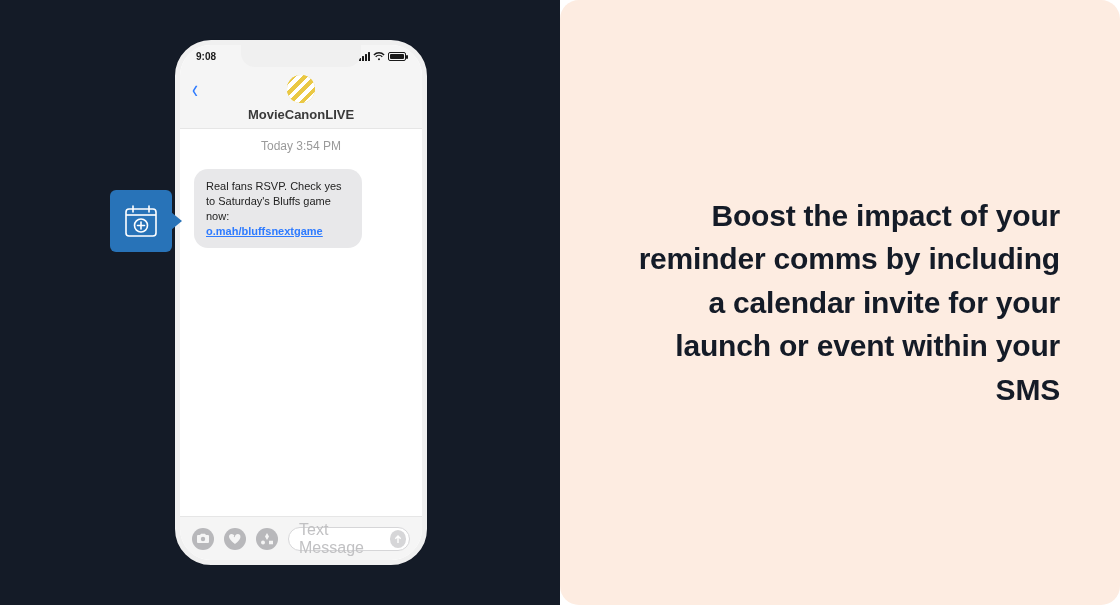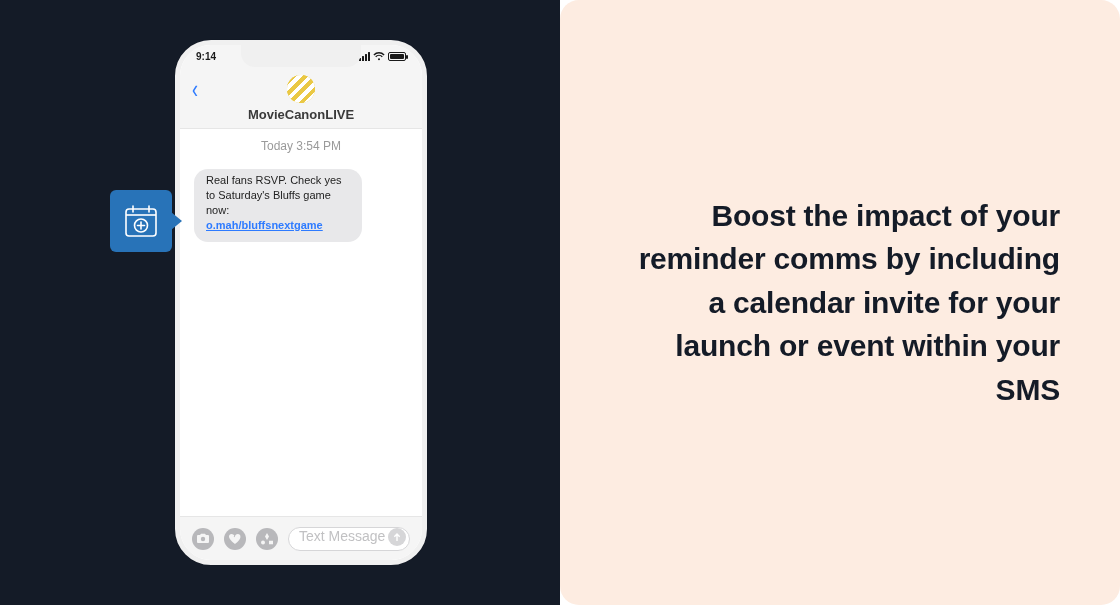--- a/index.html
+++ b/index.html
@@ -108,21 +108,21 @@
     background: #ffffff;
   }
   .day-label {
     text-align: center; font-size: 12px; color: #9a9a9a; margin-top: 10px; font-weight: 500;
   }
   .bubble {
     margin: 16px 0 0 14px;
     max-width: 168px;
     background: #e8e8ea;
     border-radius: 14px;
-    padding: 4px 12px 10px 12px;
+    padding: 10px 12px 10px 12px;
     font-size: 11px;
     line-height: 1.35;
     color: #222;
     position: relative;
   }
   .bubble a { color: #2e7bff; text-decoration: underline; font-weight: 600; word-break: break-all; }
   .bubble-text { font-weight: 500; }
 
   .input-bar {
     position: absolute; left: 0; right: 0; bottom: 0;
@@ -135,23 +135,23 @@
     border-bottom-right-radius: 30px;
   }
   .ib-icon {
     width: 22px; height: 22px; border-radius: 50%;
     background: #b8b8bb; display:flex; align-items:center; justify-content:center;
     flex-shrink: 0;
   }
   .ib-icon svg { display:block; }
   .msg-field {
     flex: 1; height: 24px; border: 1px solid #d6d6d8; border-radius: 12px; background: #fff;
-    display: flex; justify-content: space-between;
+    display: flex; align-items: center; justify-content: space-between;
     padding: 0 3px 0 10px;
-    font-size: 14px; color: #c1c1c3;
+    font-size: 16px; color: #c1c1c3;
   }
   .send-circle {
     width: 18px; height: 18px; border-radius: 50%; background: #d6d6d8;
     display: flex; align-items: center; justify-content: center;
   }
 
   
   .callout {
     position: absolute;
     left: 110px; top: 190px;
@@ -188,21 +188,21 @@
         <circle cx="18" cy="22.5" r="6.5" fill="none" stroke="#ffffff" stroke-width="1.6"></circle>
         <line x1="18" y1="19" x2="18" y2="26" stroke="#ffffff" stroke-width="1.6" stroke-linecap="round"></line>
         <line x1="14.5" y1="22.5" x2="21.5" y2="22.5" stroke="#ffffff" stroke-width="1.6" stroke-linecap="round"></line>
       </svg>
     </div>
 
     <div class="phone">
       <div class="notch"></div>
 
       <div class="statusbar">
-        <span>9:14</span>
+        <span>9:08</span>
         <div class="status-right">
           <div class="sig">
               <span></span>
               <span></span>
               <span></span>
               <span></span>
             </div>
           <div class="wifi">
             <svg viewBox="0 0 12 9" width="12" height="9">
                 <path d="M6 8.2a1 1 0 1 0 0-2 1 1 0 0 0 0 2zM2.2 4.2a5.5 5.5 0 0 1 7.6 0l-1 1a4 4 0 0 0-5.6 0l-1-1zM.4 2.4a8 8 0 0 1 11.2 0l-1 1a6.6 6.6 0 0 0-9.2 0l-1-1z" fill="#1a1a1a"></path>

